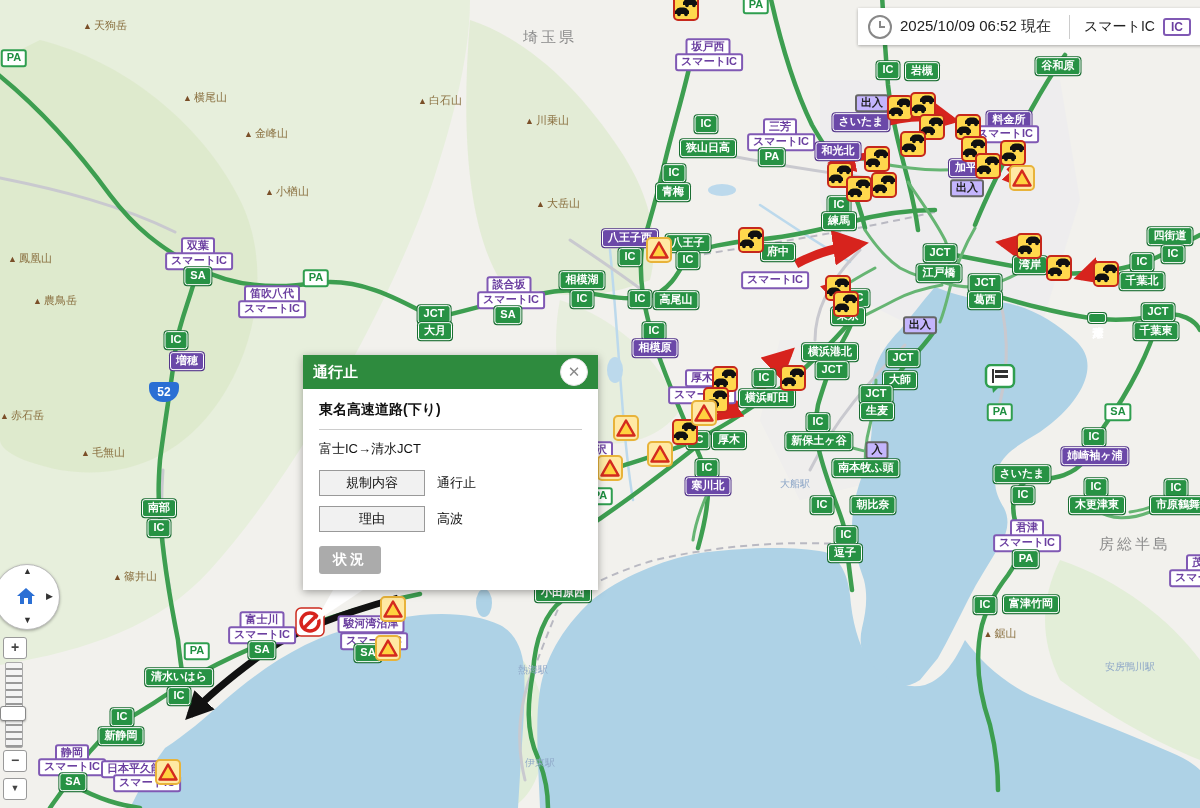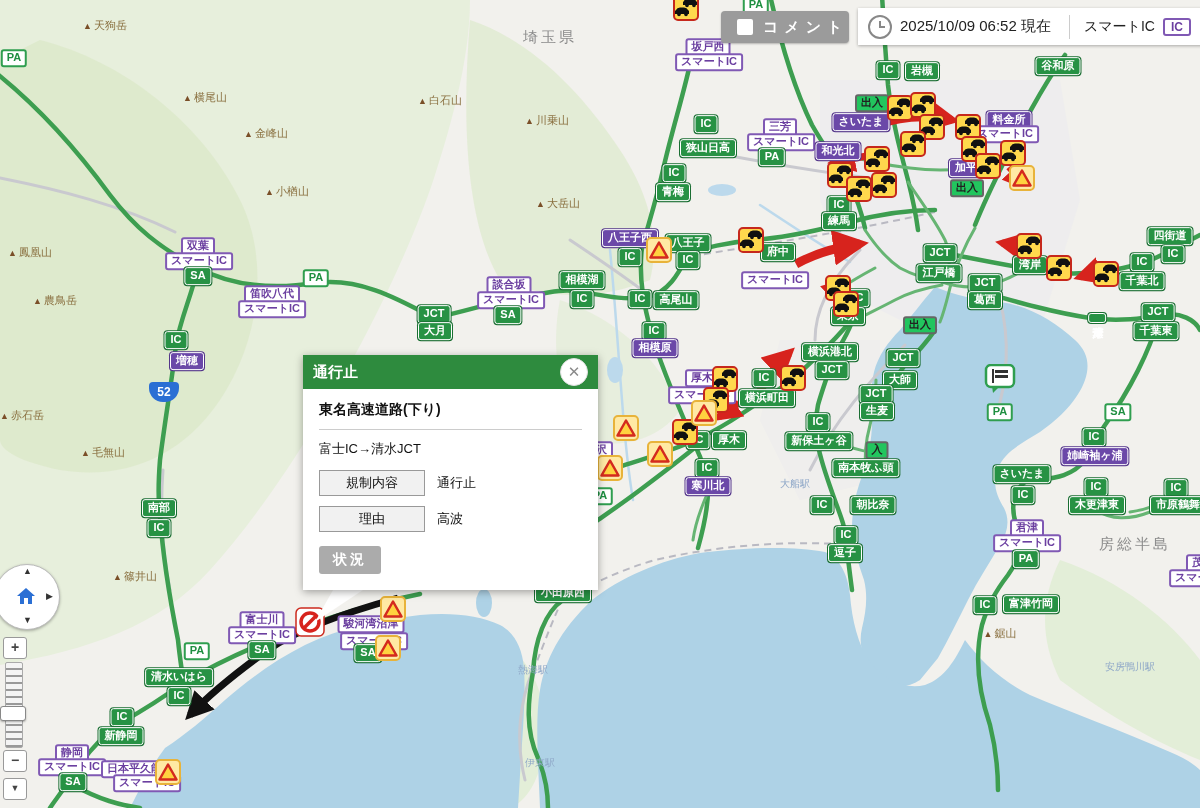--- a/index.html
+++ b/index.html
@@ -7,21 +7,21 @@
          font-family:"Liberation Sans","DejaVu Sans",sans-serif;background:#f2f1ed;}
   .stage svg.base{position:absolute;left:0;top:0;z-index:1;}
   
   .marker-layer{position:absolute;inset:0;z-index:10;}
   .badge{position:absolute;transform:translate(-50%,-50%);font-weight:bold;font-size:11px;
          line-height:1.25;padding:1px 5px;border-radius:3px;white-space:nowrap;}
   .b-g{background:#279244;color:#fff;border:1px solid #fff;box-shadow:0 0 0 1px #1b6e33;}
   .b-pw{background:#fff;color:#1f8f41;border:2px solid #2f9e4f;padding:0 4px;}
   .b-sw{background:#fff;color:#6b3fa0;border:2px solid #8059b4;padding:0 4px;}
   .b-pv{background:#6b48a8;color:#fff;border:1px solid #fff;box-shadow:0 0 0 1px #54368a;}
-  .b-bw{background:#22c55e;color:#222;border:2px solid #666;padding:0 4px;}
+  .b-bw{background:#c4b5fd;color:#222;border:2px solid #666;padding:0 4px;}
   .vert{writing-mode:vertical-rl;padding:4px 1px;}
   .mtn{position:absolute;transform:translate(-50%,-50%);color:#8a7040;font-size:11px;white-space:nowrap;}
   .mtn .tri{color:#7a4f28;font-size:9px;margin-right:2px;}
   .arealbl{position:absolute;transform:translate(-50%,-50%);color:#8b8b8b;font-size:15px;letter-spacing:3px;white-space:nowrap;}
   .stnlbl{position:absolute;transform:translate(-50%,-50%);color:#8fa8c8;font-size:10px;white-space:nowrap;}
   .shield{position:absolute;transform:translate(-50%,-50%);width:30px;height:20px;background:#2b6fd4;
           border-radius:4px 4px 14px 14px;color:#fff;font-weight:bold;font-size:12px;text-align:center;line-height:20px;}
   .mapicon{position:absolute;transform:translate(-50%,-50%);}
   
   .popup{position:absolute;left:303px;top:355px;width:295px;height:235px;background:#fff;z-index:50;
@@ -187,21 +187,21 @@
       <div class="stnlbl" style="left:540px;top:763px">伊東駅</div>
       <div class="stnlbl" style="left:795px;top:484px">大船駅</div>
       <div class="stnlbl" style="left:1130px;top:667px">安房鴨川駅</div>
       <div class="mtn" style="left:105px;top:25px"><span class="tri">▲</span>天狗岳</div>
       <div class="mtn" style="left:205px;top:97px"><span class="tri">▲</span>横尾山</div>
       <div class="mtn" style="left:266px;top:133px"><span class="tri">▲</span>金峰山</div>
       <div class="mtn" style="left:287px;top:191px"><span class="tri">▲</span>小楢山</div>
       <div class="mtn" style="left:440px;top:100px"><span class="tri">▲</span>白石山</div>
       <div class="mtn" style="left:547px;top:120px"><span class="tri">▲</span>川乗山</div>
       <div class="mtn" style="left:558px;top:203px"><span class="tri">▲</span>大岳山</div>
-      <div class="mtn" style="left:30px;top:252px"><span class="tri">▲</span>鳳凰山</div>
+      <div class="mtn" style="left:30px;top:258px"><span class="tri">▲</span>鳳凰山</div>
       <div class="mtn" style="left:55px;top:300px"><span class="tri">▲</span>農鳥岳</div>
       <div class="mtn" style="left:22px;top:415px"><span class="tri">▲</span>赤石岳</div>
       <div class="mtn" style="left:103px;top:452px"><span class="tri">▲</span>毛無山</div>
       <div class="mtn" style="left:135px;top:576px"><span class="tri">▲</span>篠井山</div>
       <div class="mtn" style="left:1000px;top:633px"><span class="tri">▲</span>鋸山</div>
       <div class="shield" style="left:164px;top:392px">52</div>
       <div class="badge b-pw" style="left:14px;top:58px">PA</div>
       <div class="badge b-pw" style="left:756px;top:5px">PA</div>
       <div class="badge b-pw" style="left:316px;top:278px">PA</div>
       <div class="badge b-sw" style="left:198px;top:246px">双葉</div>
@@ -647,24 +647,20 @@
         <span class="popup-val">通行止</span>
       </div>
       <div class="popup-row">
         <span class="popup-key">理由</span>
         <span class="popup-val">高波</span>
       </div>
       <button class="popup-status">状況</button>
     </div>
   </div>
 
-  <div class="comment-btn">
-    <span class="comment-chk"></span>
-    <span class="comment-lbl">コメント</span>
-  </div>
   <div class="infobar">
     <span class="clock"></span>
     <span class="infotime">2025/10/09 06:52 現在</span>
     <span class="infodiv"></span>
     <span class="smartic-lbl">スマートIC</span>
     <span class="smartic-badge">IC</span>
   </div>
 
   <div class="pan-circle">
     <span class="pan-arrow" style="left:28px;top:1px;">▲</span>

